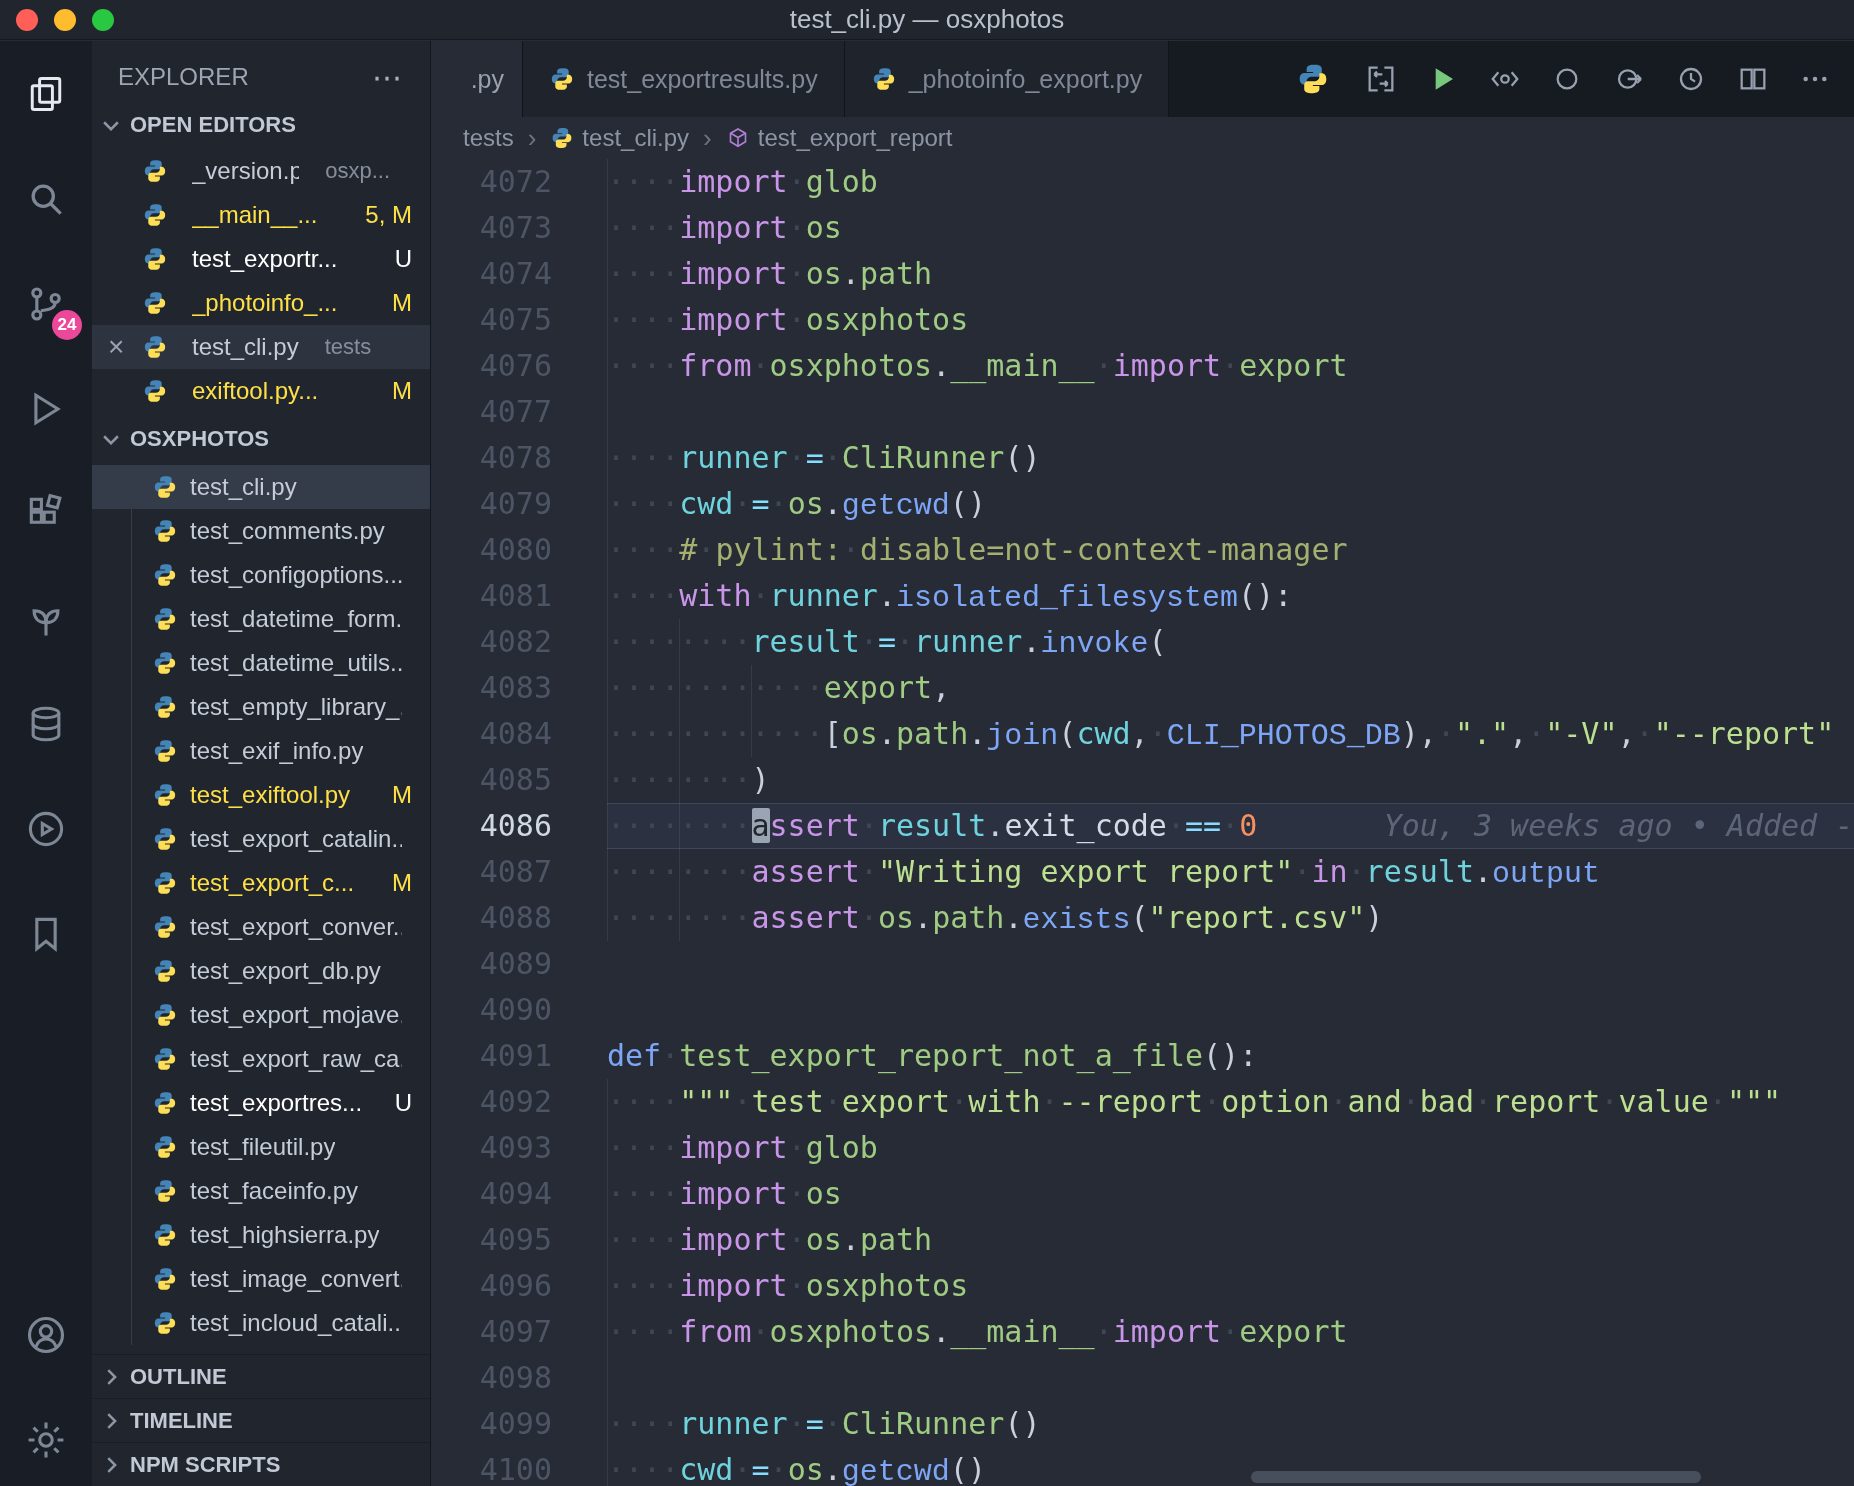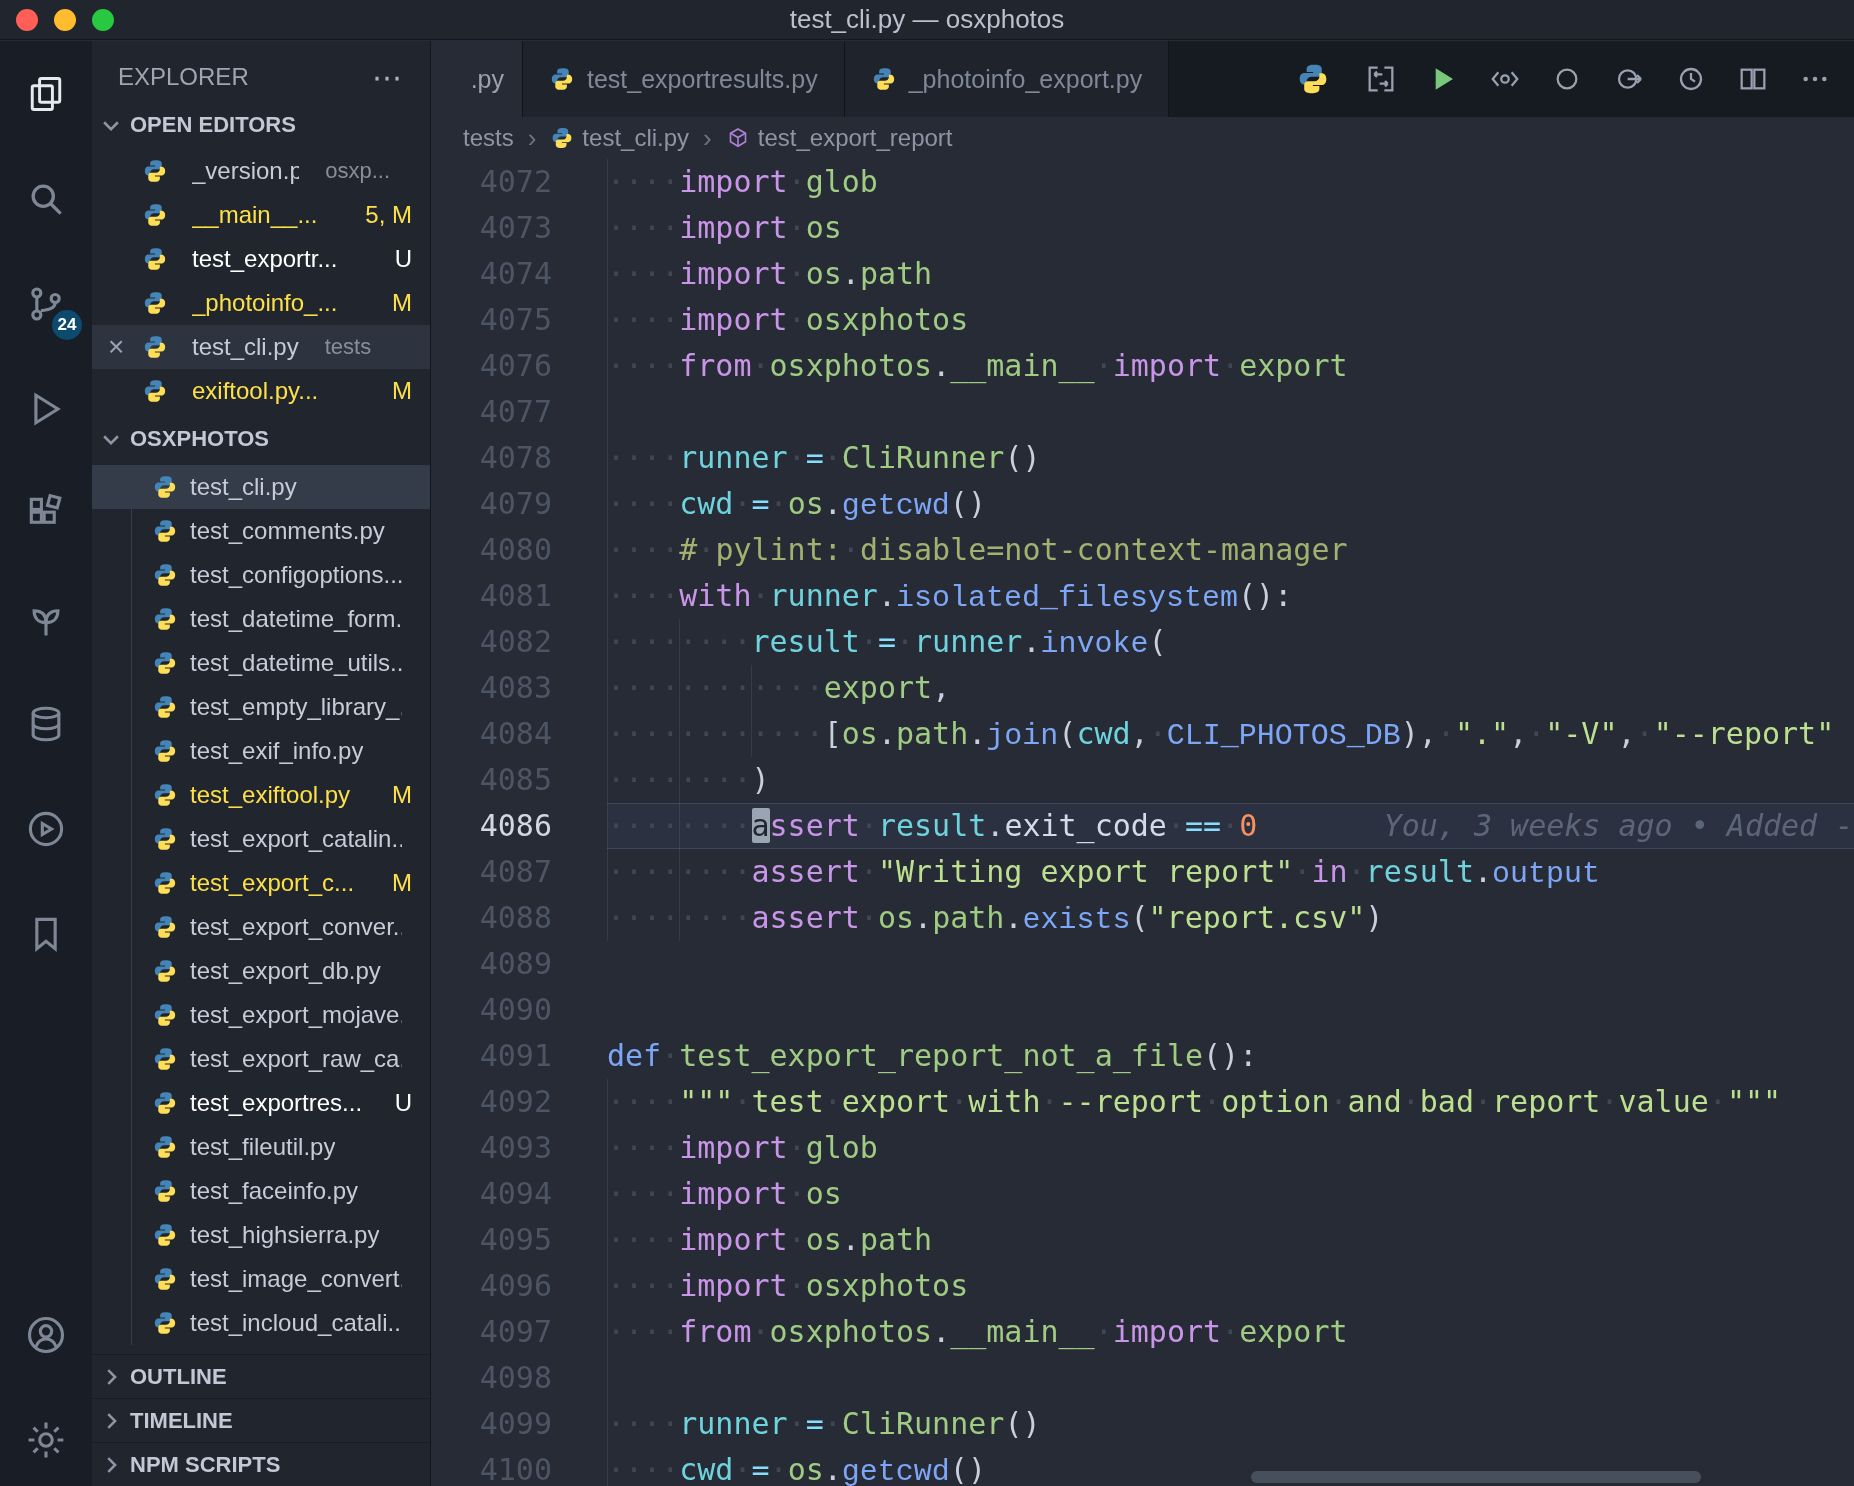--- a/index.html
+++ b/index.html
@@ -20,21 +20,21 @@
 
   .main { position:absolute; top:41px; bottom:0; left:0; right:0; display:flex; }
 
   
   .activitybar { width:92px; background:#191d25; display:flex; flex-direction:column; flex:none; }
   .ab-icon { height:105px; display:flex; align-items:center; justify-content:center; color:#7e8796; position:relative; cursor:pointer; }
   .ab-icon.active { color:#e6e9ee; }
   .ab-icon svg { width:44px; height:44px; }
   .ab-bottom { margin-top:auto; margin-bottom:-6px; }
   .ab-badge { position:absolute; right:10px; bottom:16px; min-width:30px; height:30px; border-radius:15px;
-    background:#0c4a6e; color:#fff; font-size:17px; font-weight:700;
+    background:#ec4899; color:#fff; font-size:17px; font-weight:700;
     display:flex; align-items:center; justify-content:center; padding:0 5px; }
 
   
   .sidebar { width:339px; flex:none; background:#21262e; border-right:1px solid #121620;
     display:flex; flex-direction:column; overflow:hidden; }
   .sb-title { height:64px; display:flex; align-items:center; padding:8px 26px 0 26px; color:#9ea6b3; font-size:24px; }
   .sb-more { margin-left:auto; color:#aab1bd; font-size:30px; letter-spacing:2px; cursor:pointer; }
   .section-header { height:40px; flex:none; display:flex; align-items:center; gap:8px;
     font-weight:700; font-size:22px; color:#c2c9d5; padding-left:8px; cursor:pointer; }
   .chev { width:22px; height:22px; color:#8d96a5; flex:none; }

